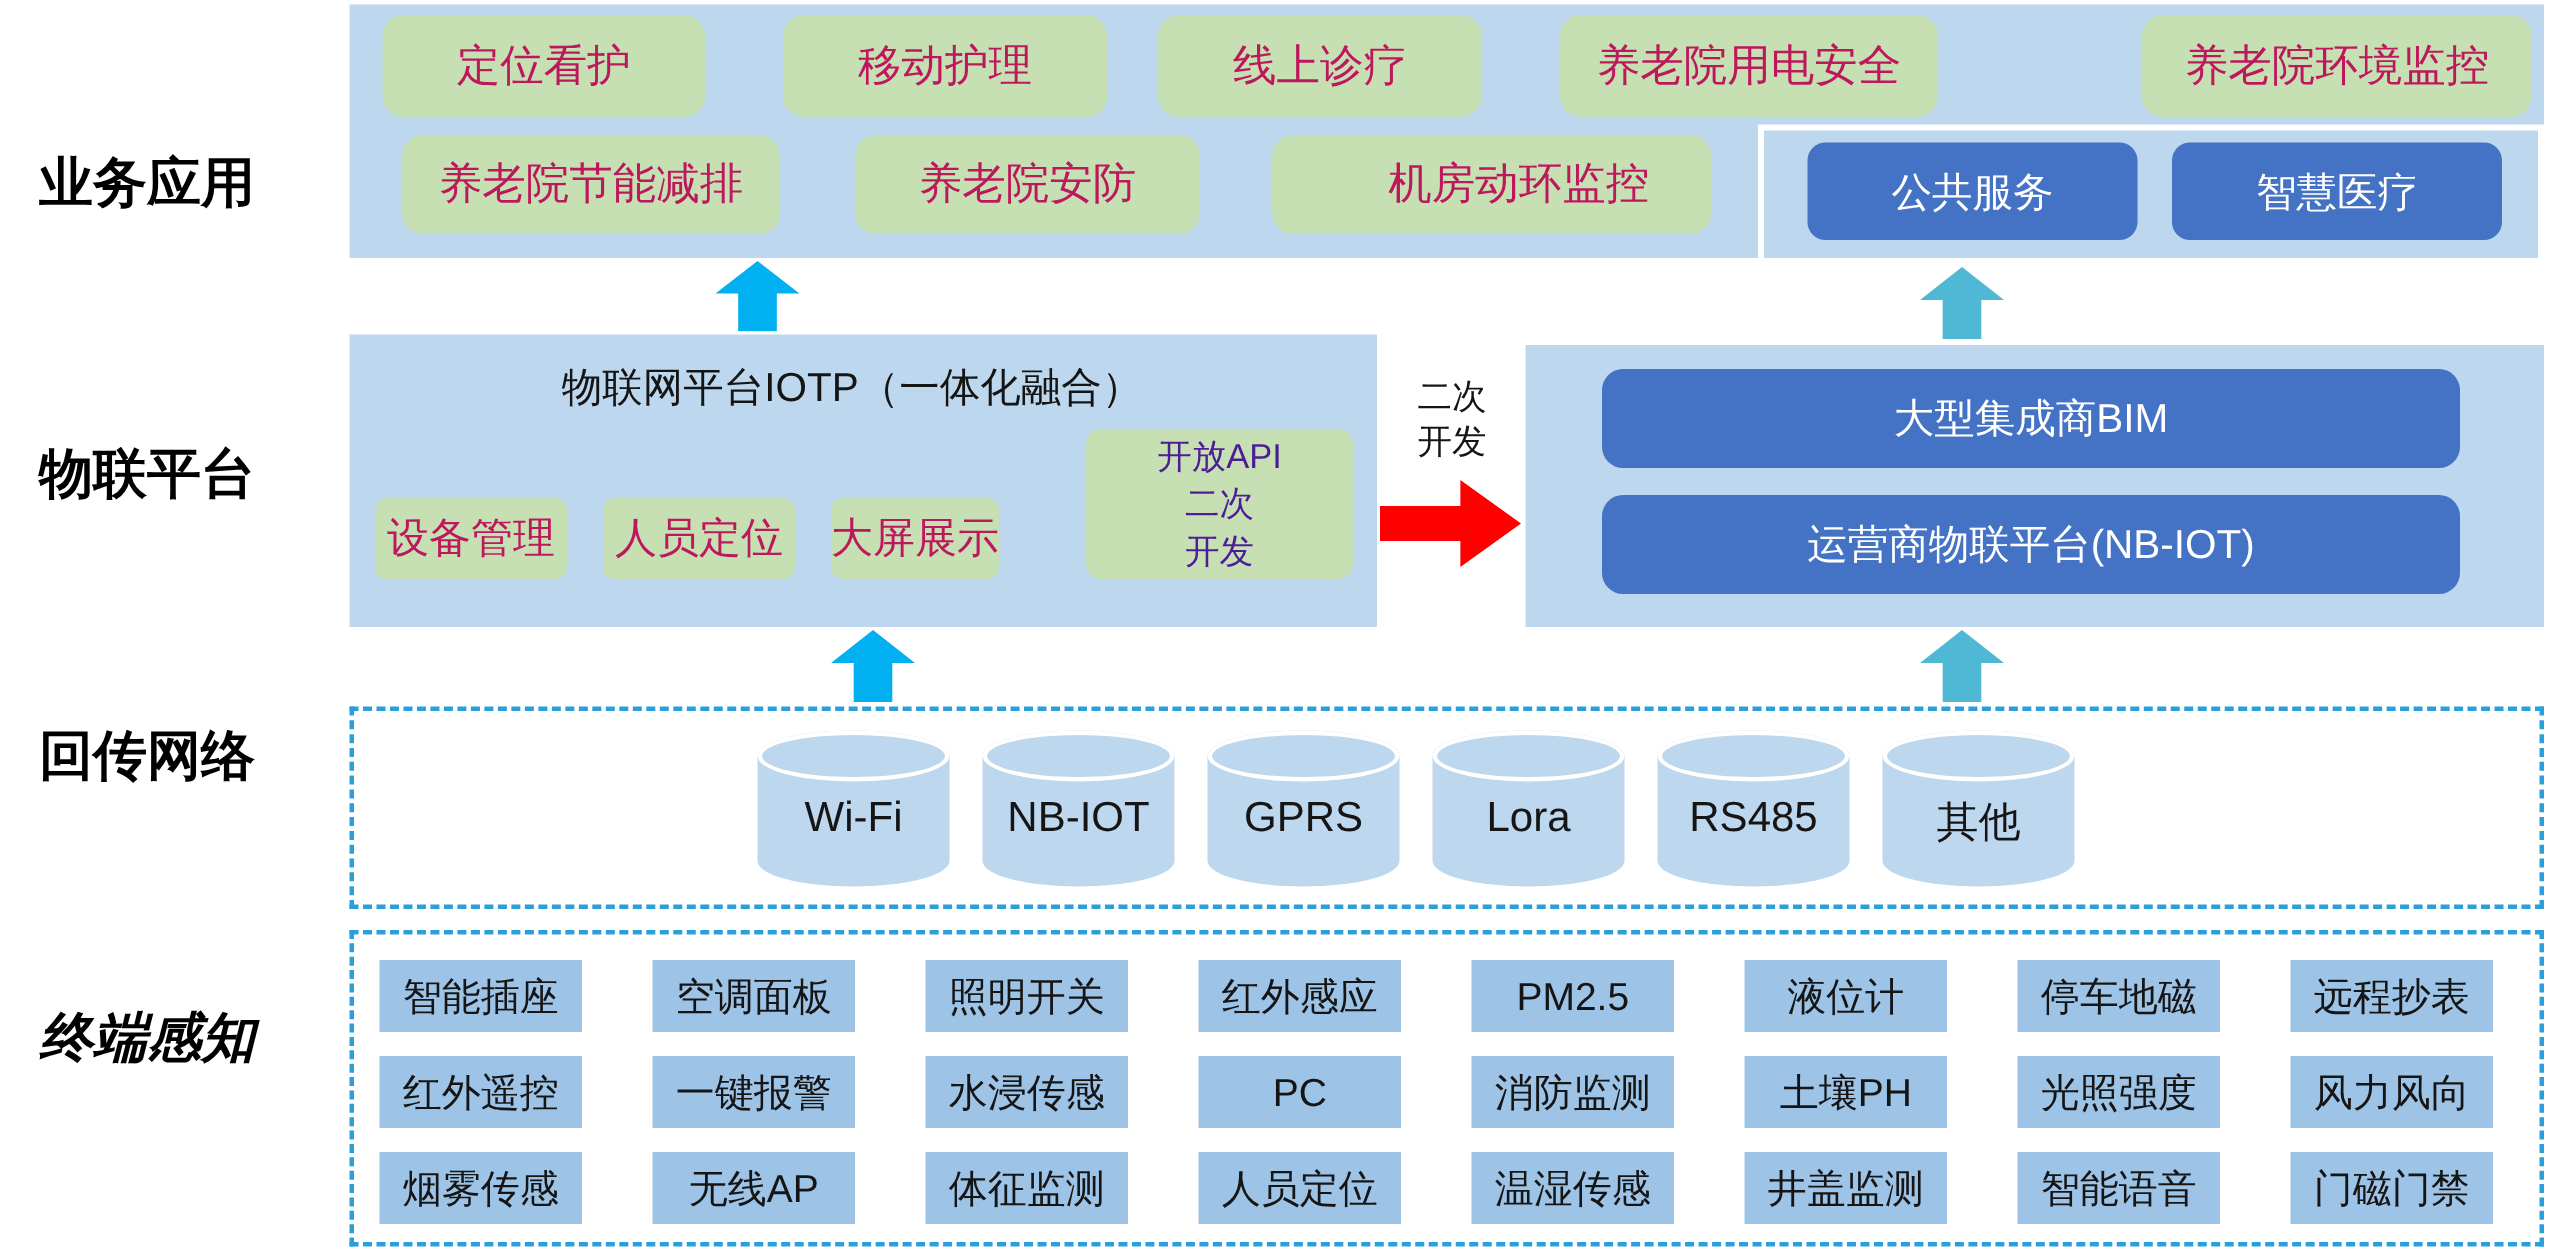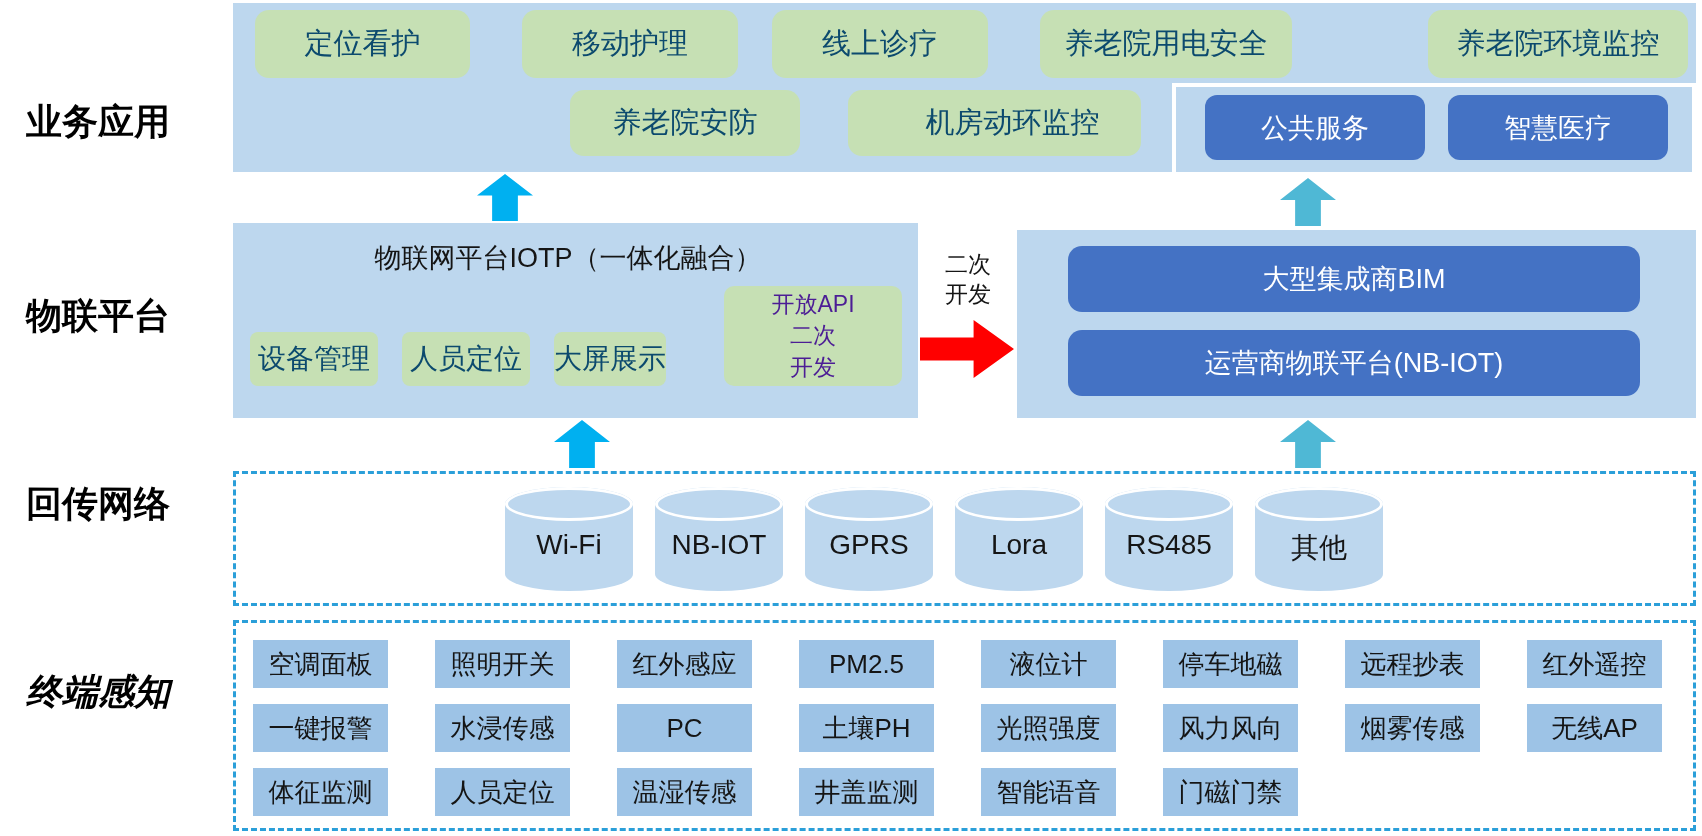--- a/index.html
+++ b/index.html
@@ -15,21 +15,21 @@
   html,body{margin:0;padding:0;background:#ffffff;}
   body{font-family:"Liberation Sans","DejaVu Sans",sans-serif;color:#111;}
   .canvas{position:relative;width:1702px;height:836px;background:#ffffff;overflow:hidden;}
 
   .sec-label{position:absolute;left:26px;width:200px;font-size:36px;font-weight:bold;color:#000;white-space:nowrap;}
 
   .panel{position:absolute;background:var(--container-blue,#bdd7ee);}
 
   .gbox{position:absolute;background:var(--box-green,#c6e0b4);border-radius:14px;
         display:flex;align-items:center;justify-content:center;
-        font-size:29px;color:#0c4a6e;white-space:nowrap;}
+        font-size:29px;color:#be185d;white-space:nowrap;}
   .dbox{position:absolute;background:var(--box-dark-blue,#4472c4);border-radius:12px;
         display:flex;align-items:center;justify-content:center;
         font-size:27px;color:#ffffff;white-space:nowrap;}
 
   .highlight-panel{position:absolute;background:var(--container-blue,#bdd7ee);
         border:4px solid #ffffff;box-sizing:border-box;}
 
   .mid-title{position:absolute;font-size:27px;color:#151515;text-align:center;white-space:nowrap;}
 
   .api-box{position:absolute;background:var(--box-green,#c6e0b4);border-radius:10px;
@@ -74,20 +74,21 @@
   <div class="sec-label" style="top:668px;font-style:italic;">终端感知</div>
 
   <div class="panel" style="left:233px;top:3px;width:1463px;height:169px;"></div>
 
   <div class="gbox" style="left:255px;top:10px;width:215px;height:68px;">定位看护</div>
   <div class="gbox" style="left:522px;top:10px;width:216px;height:68px;">移动护理</div>
   <div class="gbox" style="left:772px;top:10px;width:216px;height:68px;">线上诊疗</div>
   <div class="gbox" style="left:1040px;top:10px;width:252px;height:68px;">养老院用电安全</div>
   <div class="gbox" style="left:1428px;top:10px;width:260px;height:68px;">养老院环境监控</div>
 
+  <div class="gbox" style="left:268px;top:90px;width:252px;height:66px;">养老院节能减排</div>
   <div class="gbox" style="left:570px;top:90px;width:230px;height:66px;">养老院安防</div>
   <div class="gbox" style="left:848px;top:90px;width:257px;height:66px;padding-left:36px;">机房动环监控</div>
 
   <div class="highlight-panel" style="left:1172px;top:83px;width:524px;height:93px;"></div>
   <div class="dbox" style="left:1205px;top:95px;width:220px;height:65px;">公共服务</div>
   <div class="dbox" style="left:1448px;top:95px;width:220px;height:65px;">智慧医疗</div>
 
   <div class="arrow-up arrow-blue" style="left:477px;top:174px;height:47px;"></div>
   <div class="arrow-up arrow-teal" style="left:1280px;top:178px;height:48px;"></div>
 
@@ -152,20 +153,21 @@
       <div class="cylinder">
         <div class="cyl-body"></div>
         <div class="cyl-lid"></div>
         <div class="cyl-label">其他</div>
       </div>
     </div>
 
   <div class="dashed-box" style="left:233px;top:620px;width:1463px;height:211px;"></div>
   <div class="device-grid" style="left:253px;top:640px;">
 
+      <div class="device">智能插座</div>
 
       <div class="device">空调面板</div>
 
       <div class="device">照明开关</div>
 
       <div class="device">红外感应</div>
 
       <div class="device">PM2.5</div>
 
       <div class="device">液位计</div>
@@ -175,20 +177,21 @@
       <div class="device">远程抄表</div>
 
       <div class="device">红外遥控</div>
 
       <div class="device">一键报警</div>
 
       <div class="device">水浸传感</div>
 
       <div class="device">PC</div>
 
+      <div class="device">消防监测</div>
 
       <div class="device">土壤PH</div>
 
       <div class="device">光照强度</div>
 
       <div class="device">风力风向</div>
 
       <div class="device">烟雾传感</div>
 
       <div class="device">无线AP</div>

